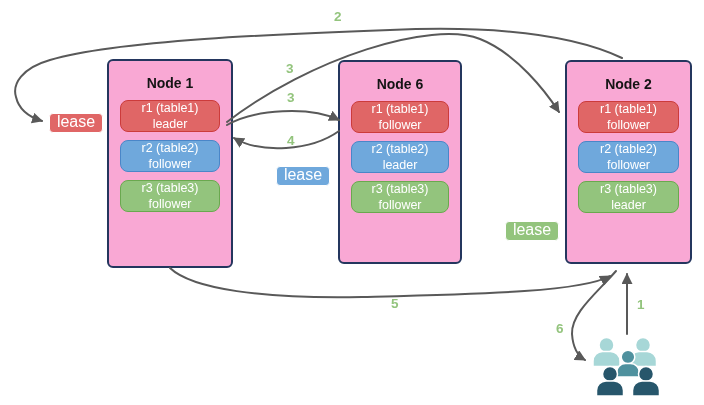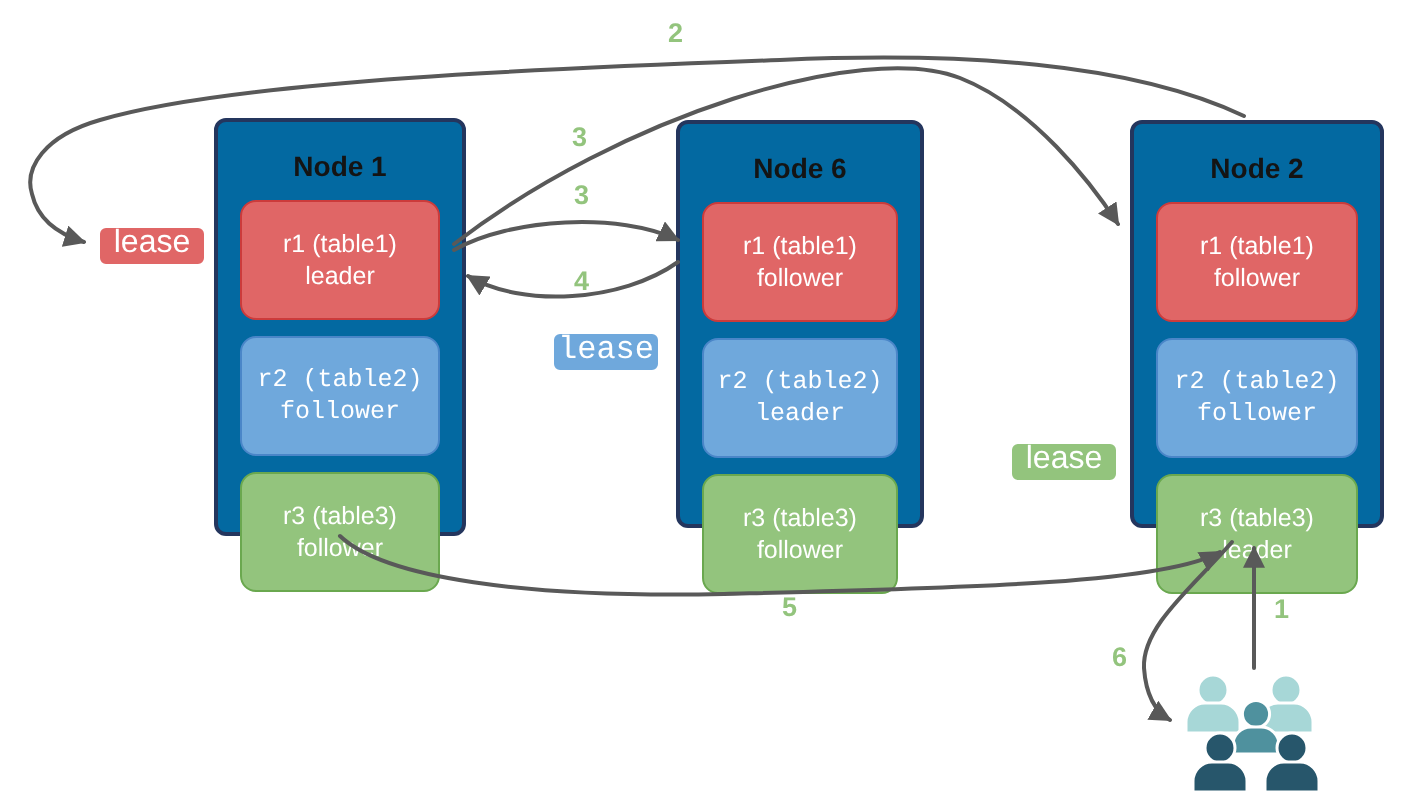--- a/index.html
+++ b/index.html
@@ -1,36 +1,36 @@
 <!DOCTYPE html>
 <html style="--red-fill: #e06666; --red-border: #cc3b3b; --blue-fill: #6fa8dc; --blue-border: #4a86c8; --green-fill: #93c47d; --green-border: #6aa84f; --node-border: #24365e; --arrow: #595959; --label-green: #93c47d; --people-light: #a7d7d7; --people-mid: #4f919e; --people-dark: #27566b;"><head>
 <meta charset="utf-8">
 <style>
   html,body{margin:0;padding:0;background:#fff;}
   .canvas{
     position:relative;width:704px;height:405px;background:#ffffff;
     font-family:"Liberation Sans",sans-serif;overflow:hidden;
   }
   .node{
-    position:absolute;box-sizing:border-box;background:#0369a1;
+    position:absolute;box-sizing:border-box;background:#f9a8d4;
     border:2px solid var(--node-border);border-radius:6px;
     padding:12px 11px 0 11px;
   }
   .node-title{
     text-align:center;font-weight:bold;font-size:14px;color:#141414;
     margin:2px 0 9px 0;
   }
   .replica{
-    box-sizing:border-box;width:100%;height:60px;border-radius:8px;
+    box-sizing:border-box;width:100%;height:32px;border-radius:8px;
     border:1.5px solid;color:#fff;font-size:12.5px;line-height:1.3;
     display:flex;flex-direction:column;align-items:center;justify-content:center;
     margin-bottom:8px;text-align:right;
   }
   .red{background:var(--red-fill);border-color:var(--red-border);}
-  .blue{background:var(--blue-fill);border-color:var(--blue-border);font-family:Liberation Mono, monospace;}
+  .blue{background:var(--blue-fill);border-color:var(--blue-border);}
   .green{background:var(--green-fill);border-color:var(--green-border);}
   .lease{
     position:absolute;box-sizing:border-box;width:54px;height:20px;
     border-radius:4px;border:1.5px solid;color:#fff;font-size:16px;
     text-align:center;line-height:16px;
   }
   .num{
     position:absolute;color:var(--label-green);font-weight:bold;font-size:13.5px;
   }
   svg.arrows{position:absolute;left:0;top:0;pointer-events:none;}

